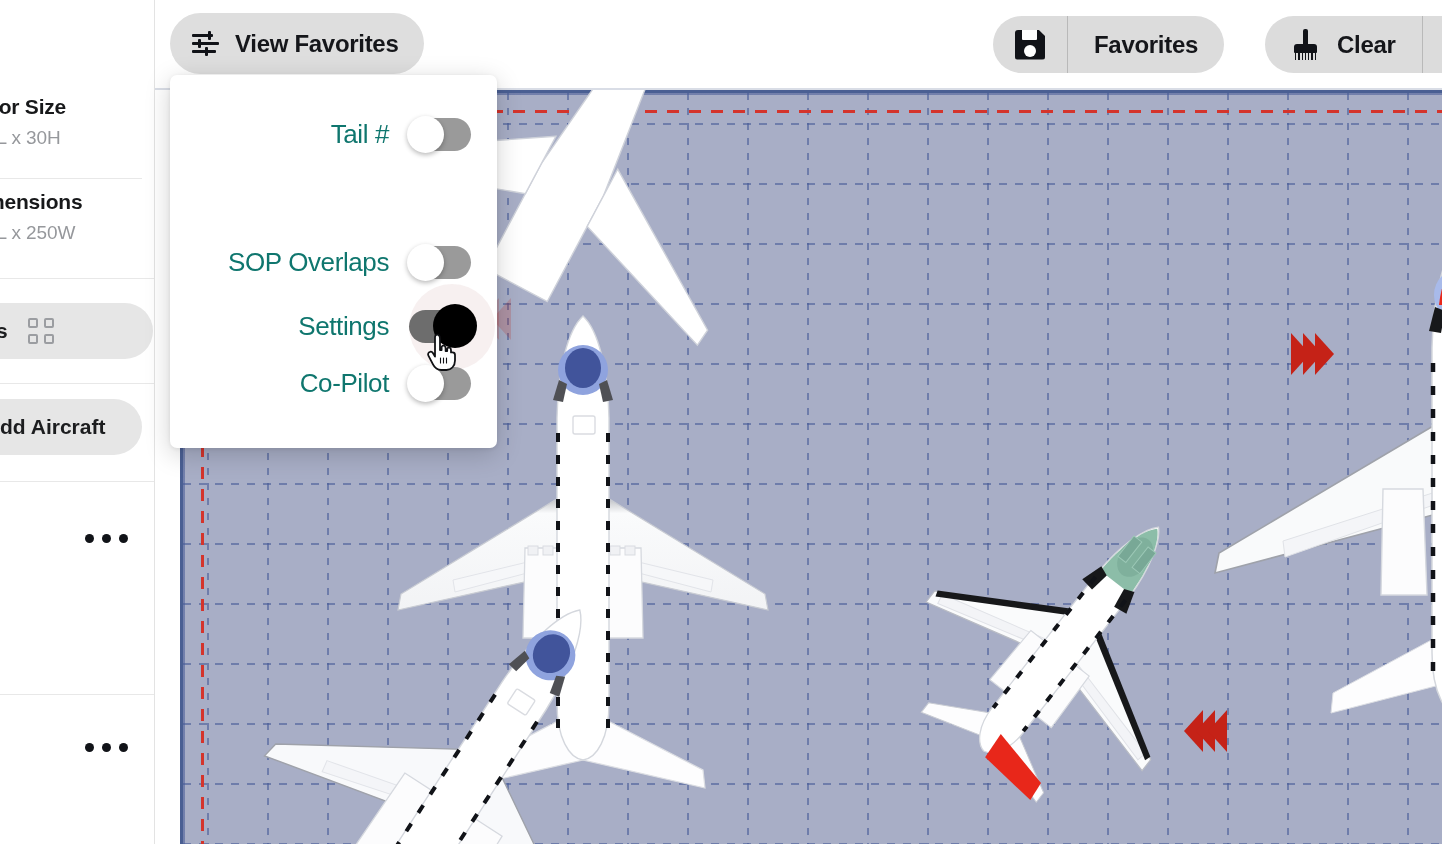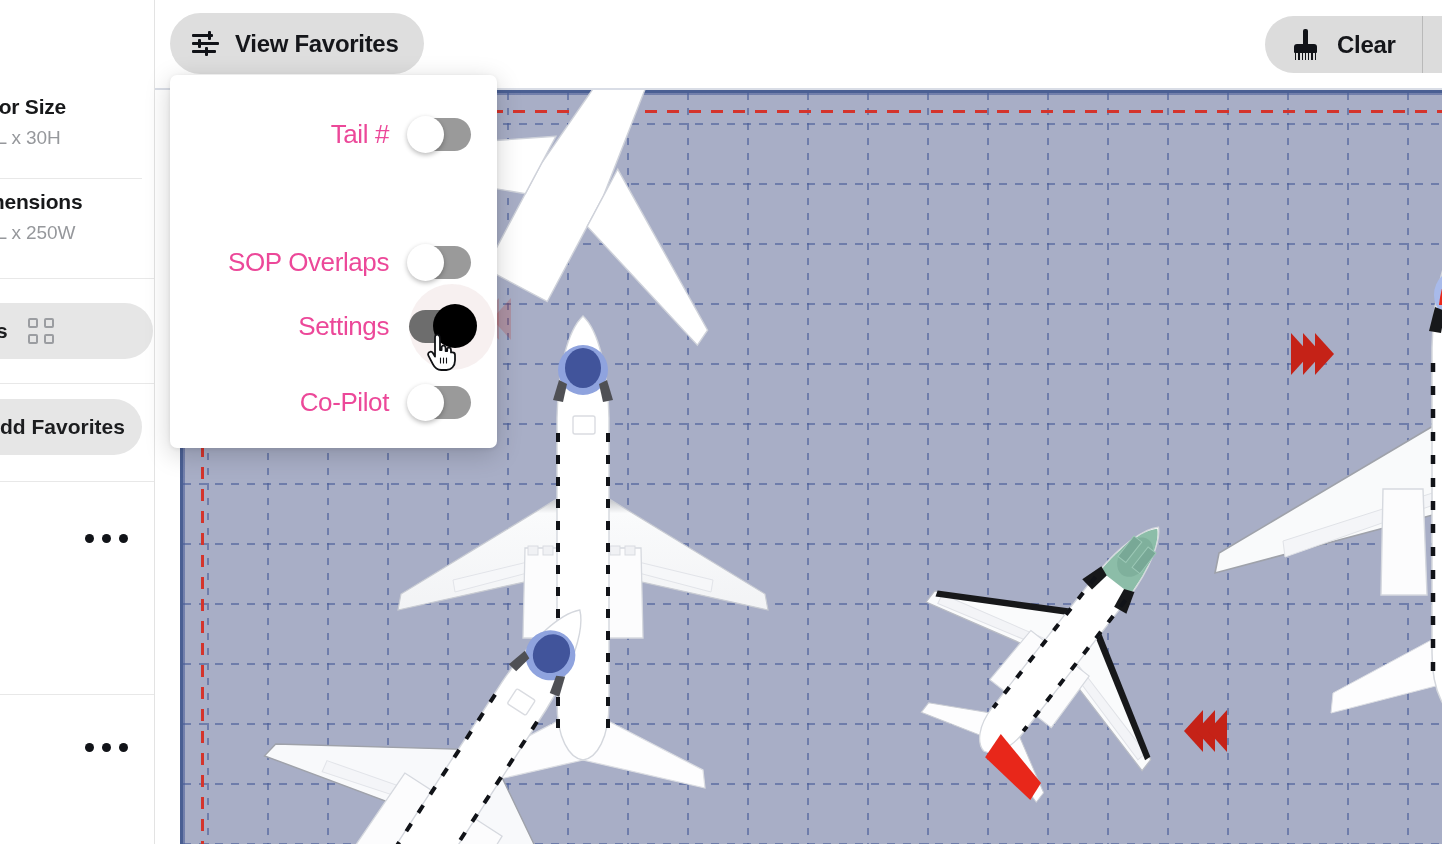--- a/index.html
+++ b/index.html
@@ -169,21 +169,21 @@
     position:absolute; left:170px; top:75px; width:327px; height:373px;
     background:#ffffff; border-radius:7px;
     box-shadow: 0 6px 26px rgba(0,0,0,0.18), 0 1px 4px rgba(0,0,0,0.08);
     z-index: 40;
   }
   .panel-row {
     position:absolute; right:26px;
     display:flex; align-items:center; gap:20px;
   }
   .panel-row .row-label {
-    font-size: 26px; font-weight: 500; color:#ec4899;
+    font-size: 26px; font-weight: 500; color:#0f766e;
     letter-spacing:-0.4px; white-space:nowrap; text-align:right;
   }
   .toggle {
     position:relative; width:62px; height:33px; border-radius:17px;
     background:#9a9a9a; flex:0 0 auto; cursor:pointer;
   }
   .toggle .knob {
     position:absolute; top:-2px; left:-2px;
     width:37px; height:37px; border-radius:50%;
     background:#ffffff; box-shadow: 0 2px 5px rgba(0,0,0,0.28);
@@ -424,21 +424,21 @@
           <i></i>
           <i></i>
           <i></i>
           <i></i>
         </span>
     </div>
 
     <div class="sb-hr-full" style="top:383px;"></div>
 
     <div class="sb-pill" style="left:-44px; top:399px; width:186px; padding-left:44px;">
-      <span>dd Favorites</span>
+      <span>dd Aircraft</span>
     </div>
 
     <div class="sb-hr-full" style="top:481px;"></div>
 
     <div class="sb-card" style="top:482px; height:212px;">
       <div class="dots" style="left:85px; top:52px;">
         <span></span>
           <span></span>
           <span></span>
       </div>
@@ -460,20 +460,32 @@
         <span class="l1"></span>
           <span class="l2"></span>
           <span class="l3"></span>
         <span class="k1"></span>
           <span class="k2"></span>
           <span class="k3"></span>
       </span>
       <span class="label">View Favorites</span>
     </div>
 
+    <div class="seg-group" style="left:838px;">
+      <div class="seg icon-only">
+        <span class="floppy">
+          <span class="body"></span>
+            <span class="top"></span>
+            <span class="dot"></span>
+        </span>
+      </div>
+      <div class="seg">
+        <span>Favorites</span>
+      </div>
+    </div>
 
     <div class="seg-group" style="left:1110px;">
       <div class="seg" style="gap:16px;">
         <span class="broom">
           <span class="handle"></span>
             <span class="head"></span>
           <span class="bristles">
               <i></i>
               <i></i>
               <i></i>
@@ -507,21 +519,21 @@
         </span>
     </div>
 
     <div class="panel-row" style="top:235px;">
       <span class="row-label">Settings</span>
       <span class="toggle on">
           <span class="knob"></span>
         </span>
     </div>
 
-    <div class="panel-row" style="top:311px;margin-left:44px;">
+    <div class="panel-row" style="top:292px;margin-left:44px;">
       <span class="row-label">Co-Pilot</span>
       <span class="toggle">
           <span class="knob"></span>
         </span>
     </div>
   </div>
 
   <svg class="cursor-hand" style="left:423px; top:333px;" viewBox="0 0 36 40">
     <path d="M12 4 C12 2 14 1 15.5 2 C16.7 2.8 17 4 17 5.5 L17 17
              L18.6 17 L18.6 14.4 C18.6 12.8 20.4 12 21.6 12.9 C22.4 13.5 22.6 14.4 22.6 15.4 L22.6 18

